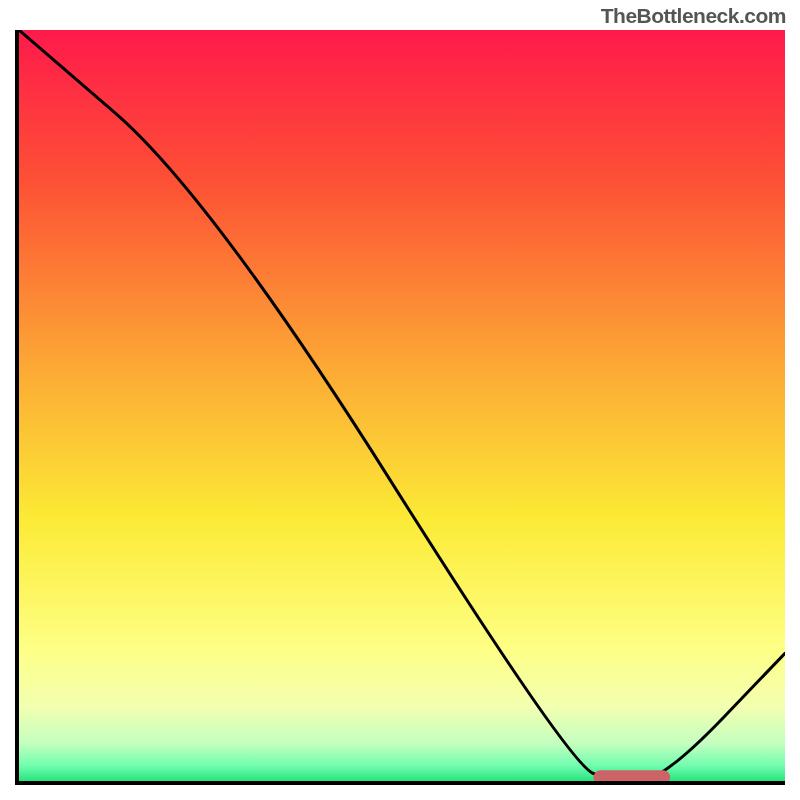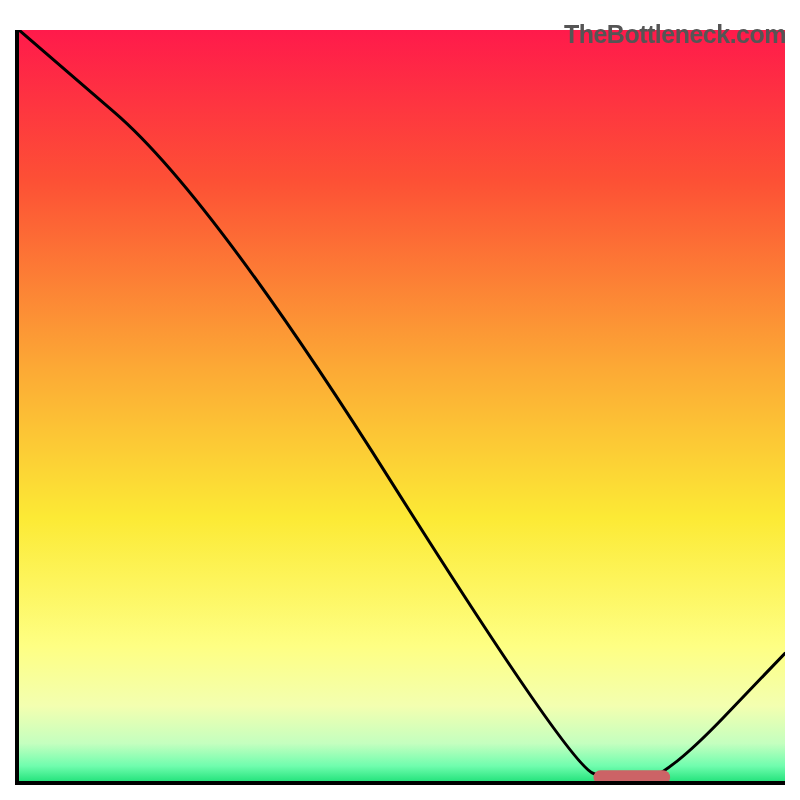--- a/index.html
+++ b/index.html
@@ -10,23 +10,23 @@
     background: #ffffff;
     font-family: Arial, Helvetica, sans-serif;
   }
   .frame {
     position: relative;
     width: 800px;
     height: 800px;
   }
   .watermark {
     position: absolute;
-    top: 20px;
+    top: 4px;
     right: 14px;
-    font-size: 25px;
+    font-size: 21px;
     font-weight: bold;
     color: #555;
     letter-spacing: -0.5px;
     z-index: 10;
   }
   .plot-outer {
     position: absolute;
     left: 15px;
     top: 30px;
     width: 770px;

